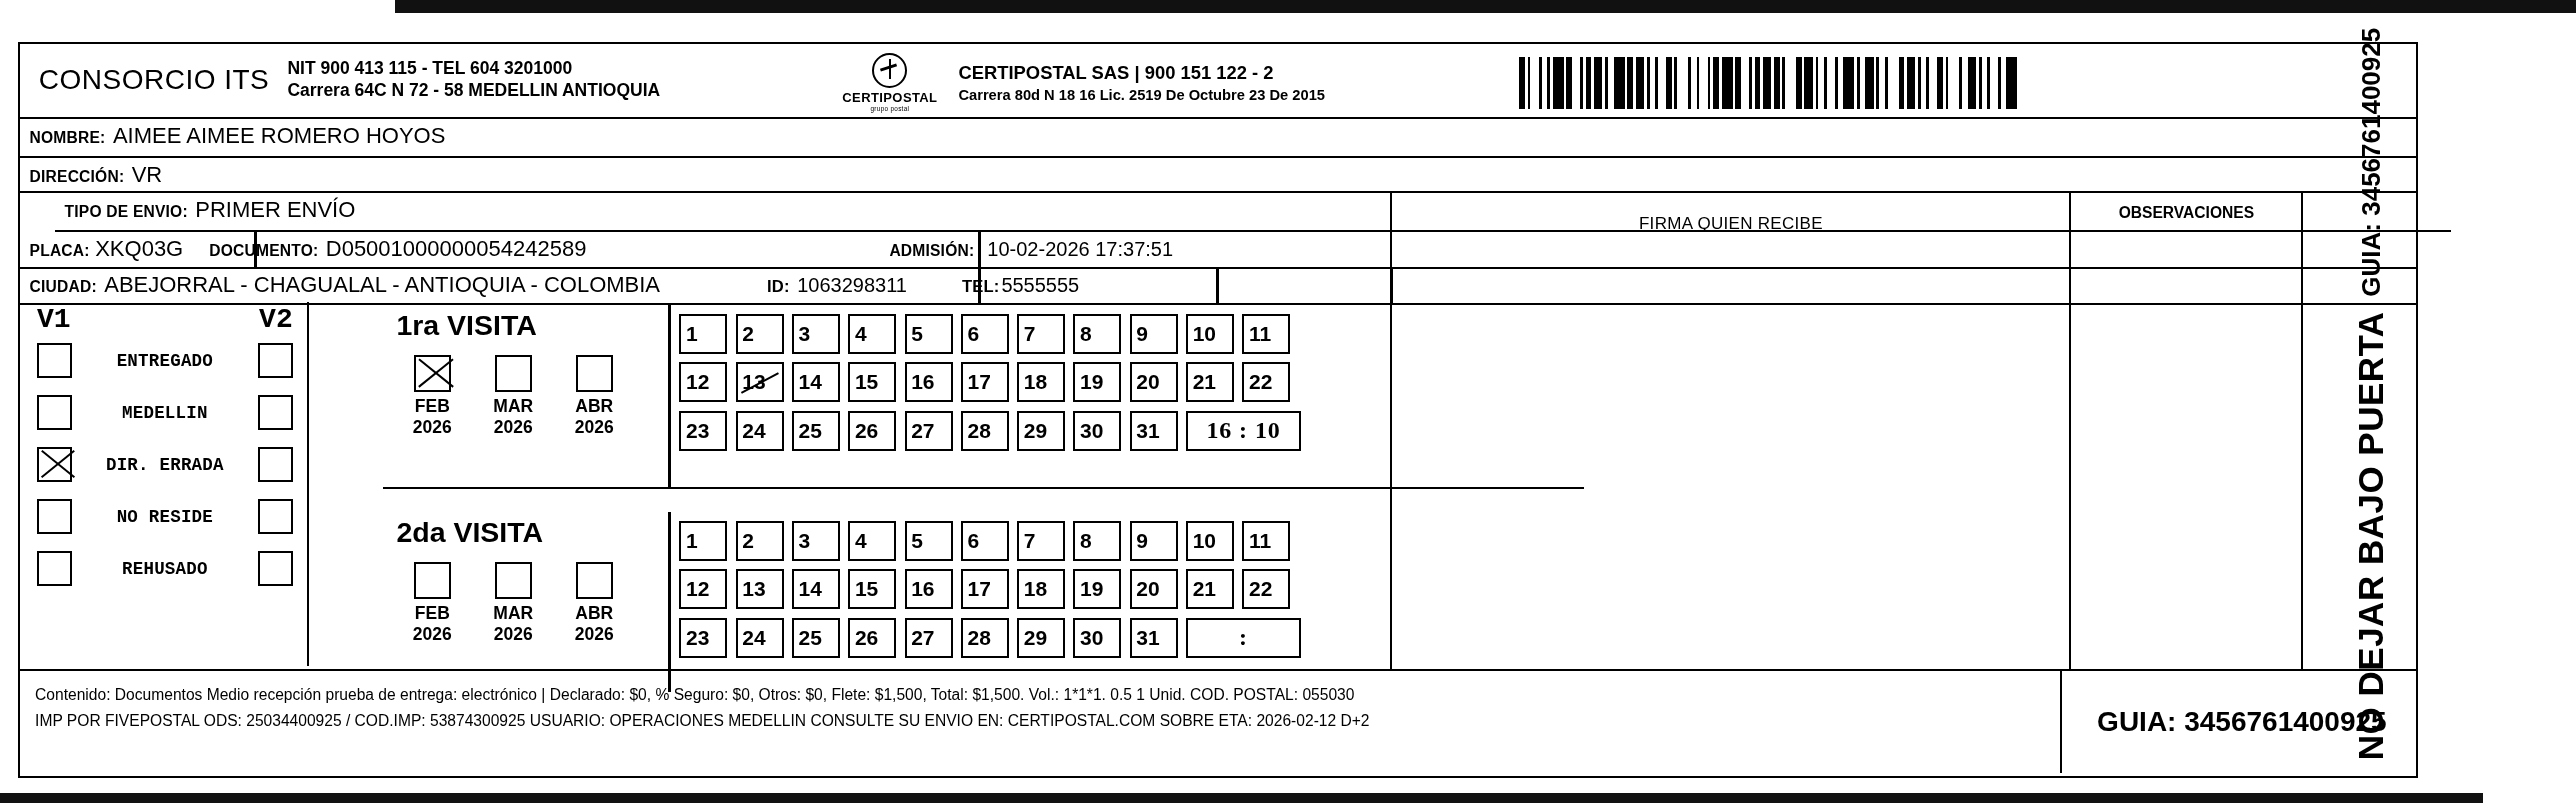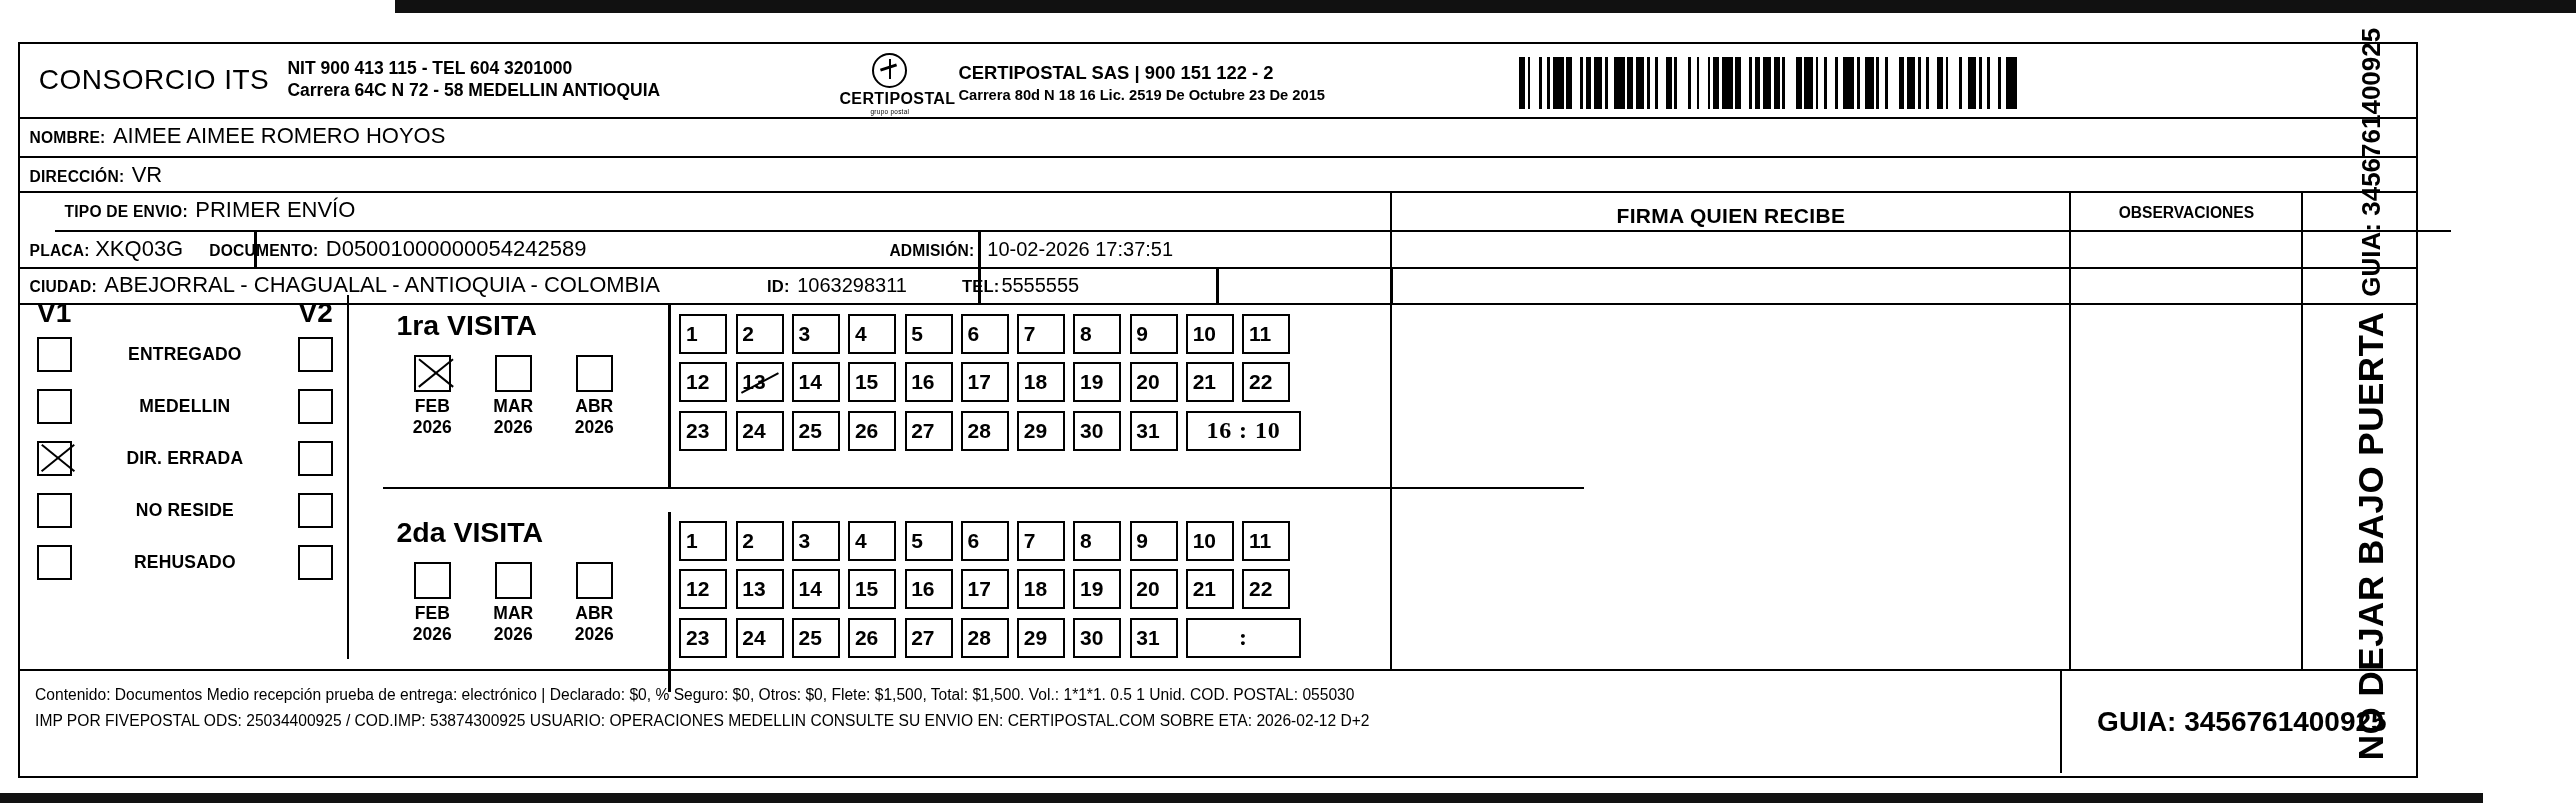--- a/index.html
+++ b/index.html
@@ -91,21 +91,21 @@
   }
   .logo .circle:after {
     content: "";
     position: absolute;
     left: 5.5px; top: 11px;
     width: 16.6px; height: 2.8px;
     background: #000;
     transform: rotate(-18deg);
   }
   .logo .lname {
-    font-size: 16px;
+    font-size: 13px;
     font-weight: bold;
     letter-spacing: 0.4px;
   }
   .logo .lsub {
     font-size: 6.4px;
     letter-spacing: 0.3px;
   }
   .certi {
     position: absolute;
     left: 938px; top: 16.6px;
@@ -168,23 +168,23 @@
     left: 1370px;
     top: 149px;
     width: 681px;
     height: 476px;
     border-left: 2.8px solid #000;
     border-right: 2.8px solid #000;
     box-sizing: border-box;
   }
   .firma-title {
     text-align: center;
-    font-size: 21px;
-    font-weight: bold;
-    padding-top: 11px;
+    font-size: 17px;
+    font-weight: normal;
+    padding-top: 21px;
     letter-spacing: 0.3px;
   }
   .obs-box {
     position: absolute;
     left: 2051px;
     top: 149px;
     width: 232px;
     height: 476px;
     border-right: 2.8px solid #000;
     box-sizing: border-box;
@@ -217,25 +217,26 @@
     gap: 14.7px;
     white-space: nowrap;
   }
   .vert-text .t1 { font-size: 35px; font-weight: bold; letter-spacing: 0.5px;}
   .vert-text .t2 { font-size: 26px; font-weight: bold; }
 
   
   .status-block {
     position: absolute;
     left: 0;
-    top: 251px;
-    width: 329px;
+    top: 258px;
+    width: 289px;
     height: 364px;
     border-right: 2.8px solid #000;
     box-sizing: border-box;
+    font-family: Liberation Mono, monospace;
   }
   .v-head {
     display: flex;
     justify-content: space-between;
     padding: 1.8px 14.7px 0 16.6px;
     font-size: 28px;
     font-weight: bold;
   }
   .status-row {
     display: flex;

